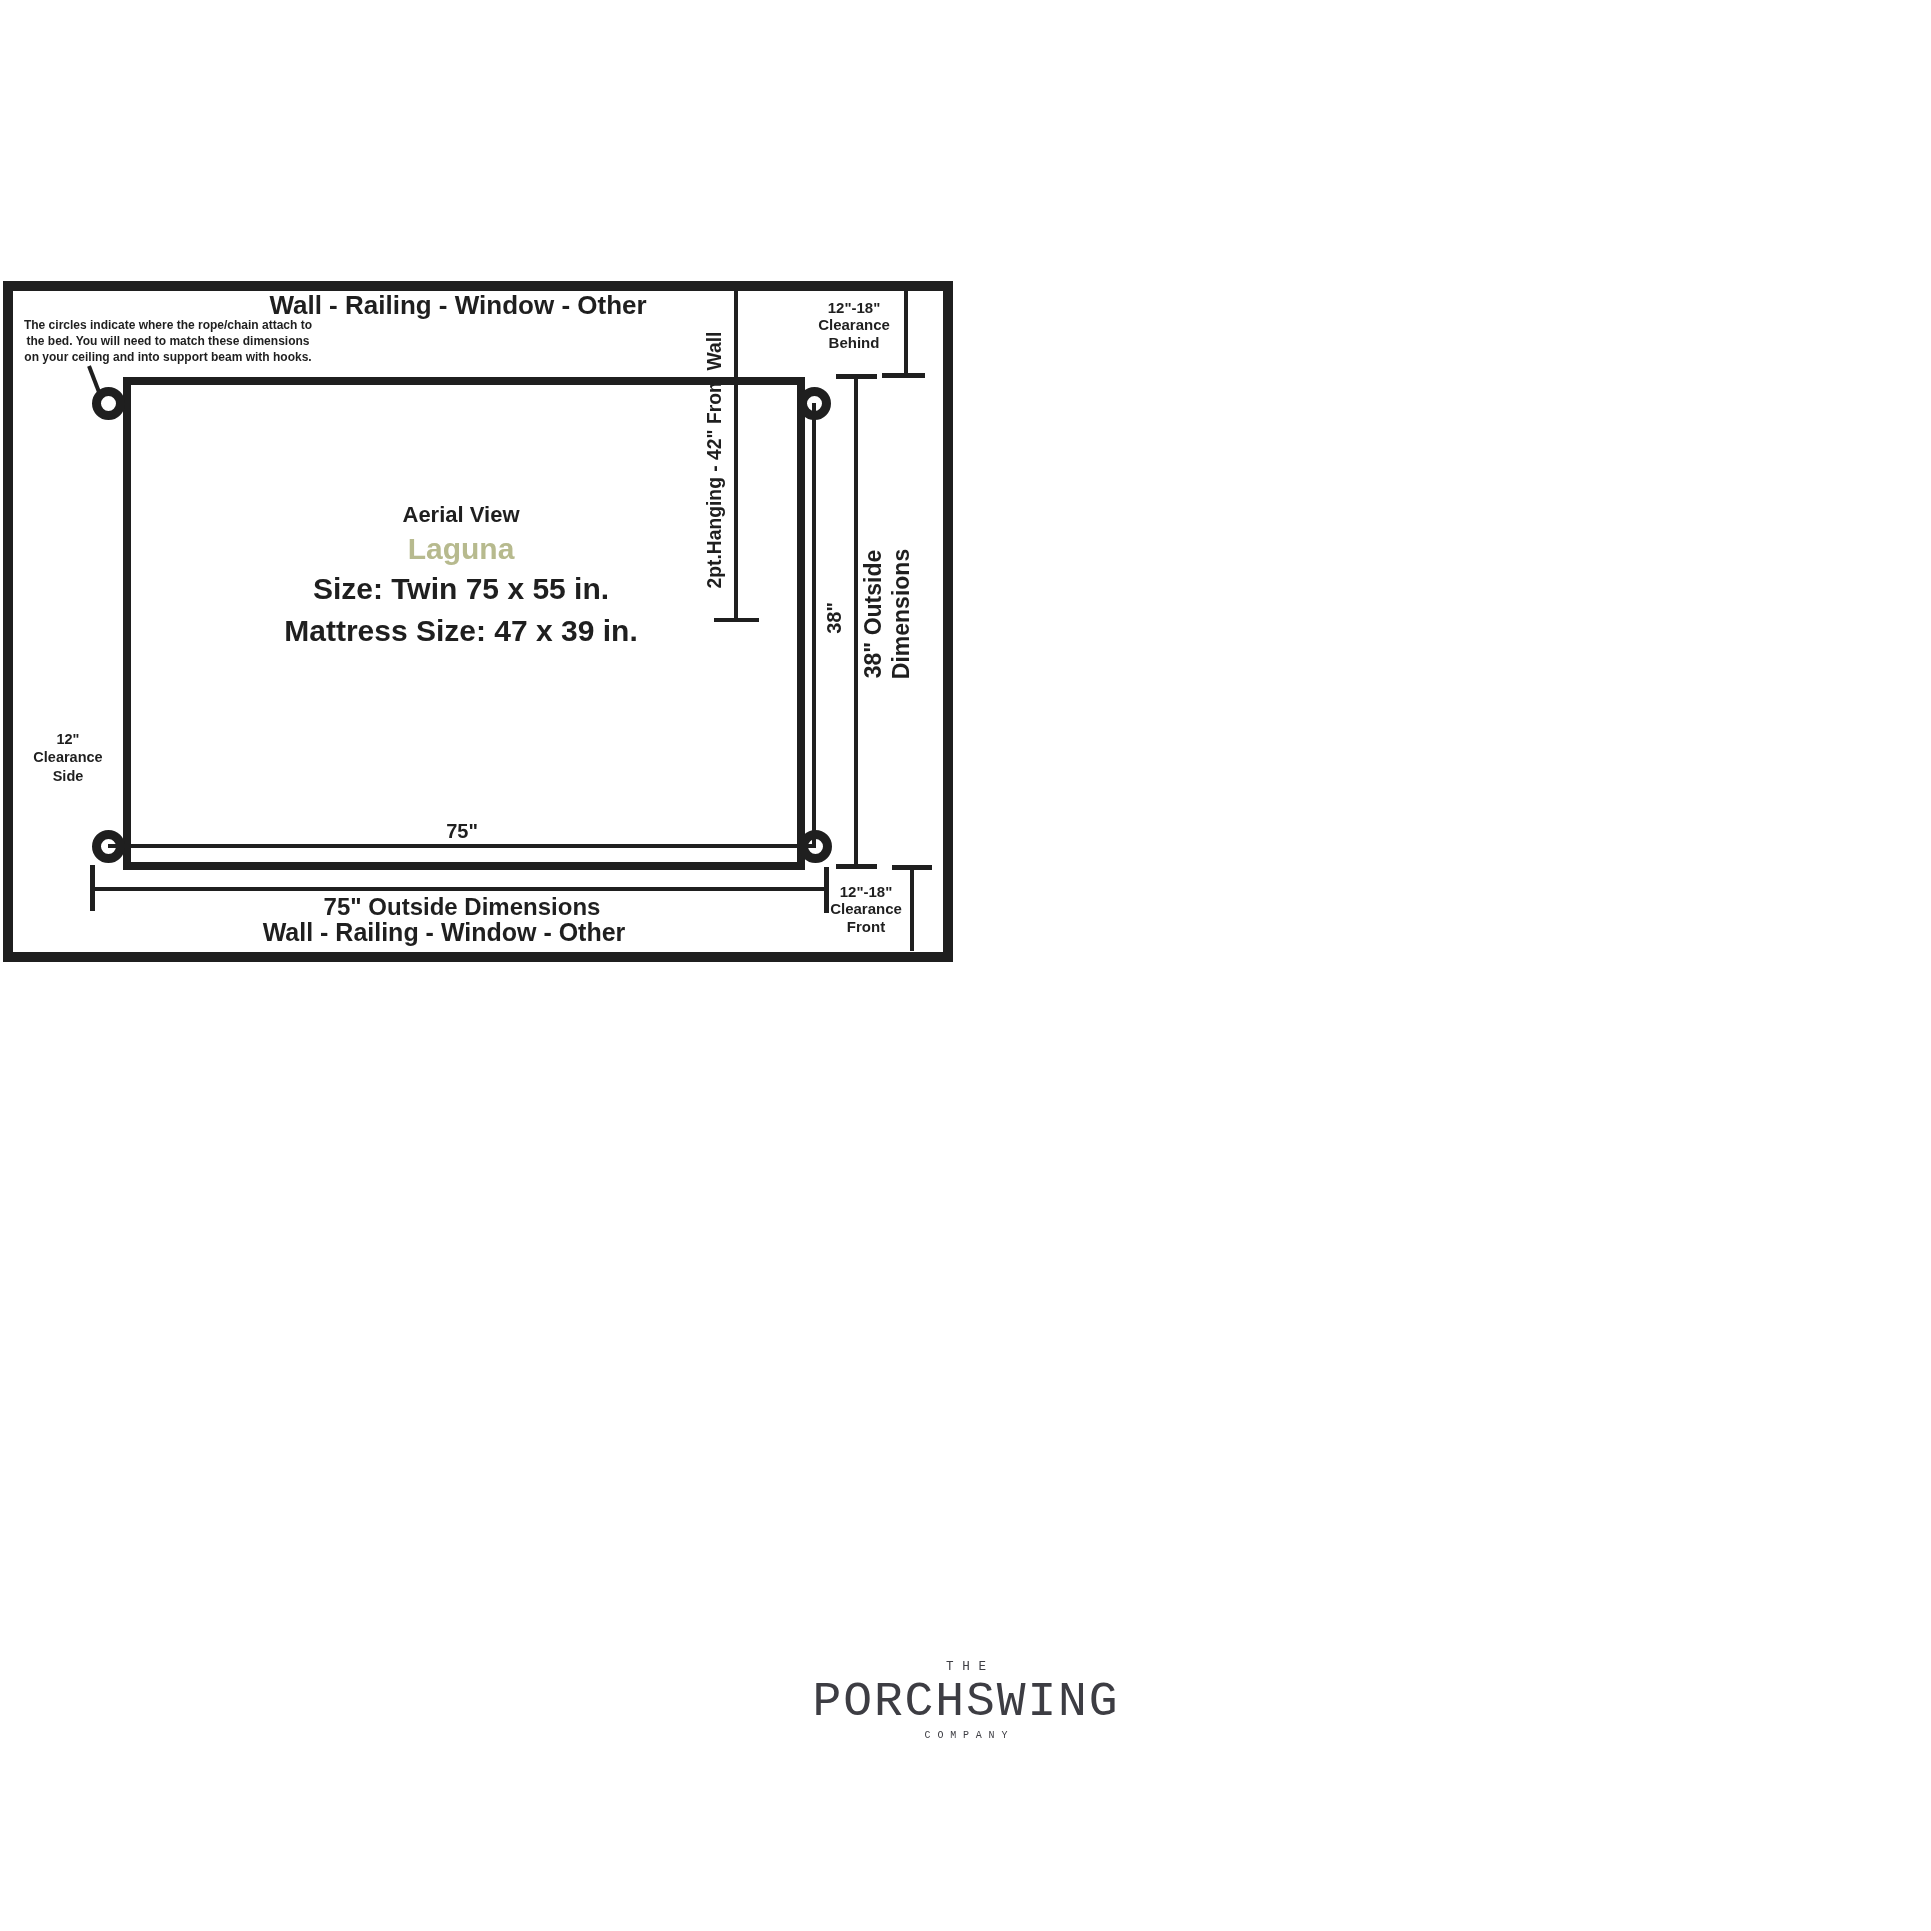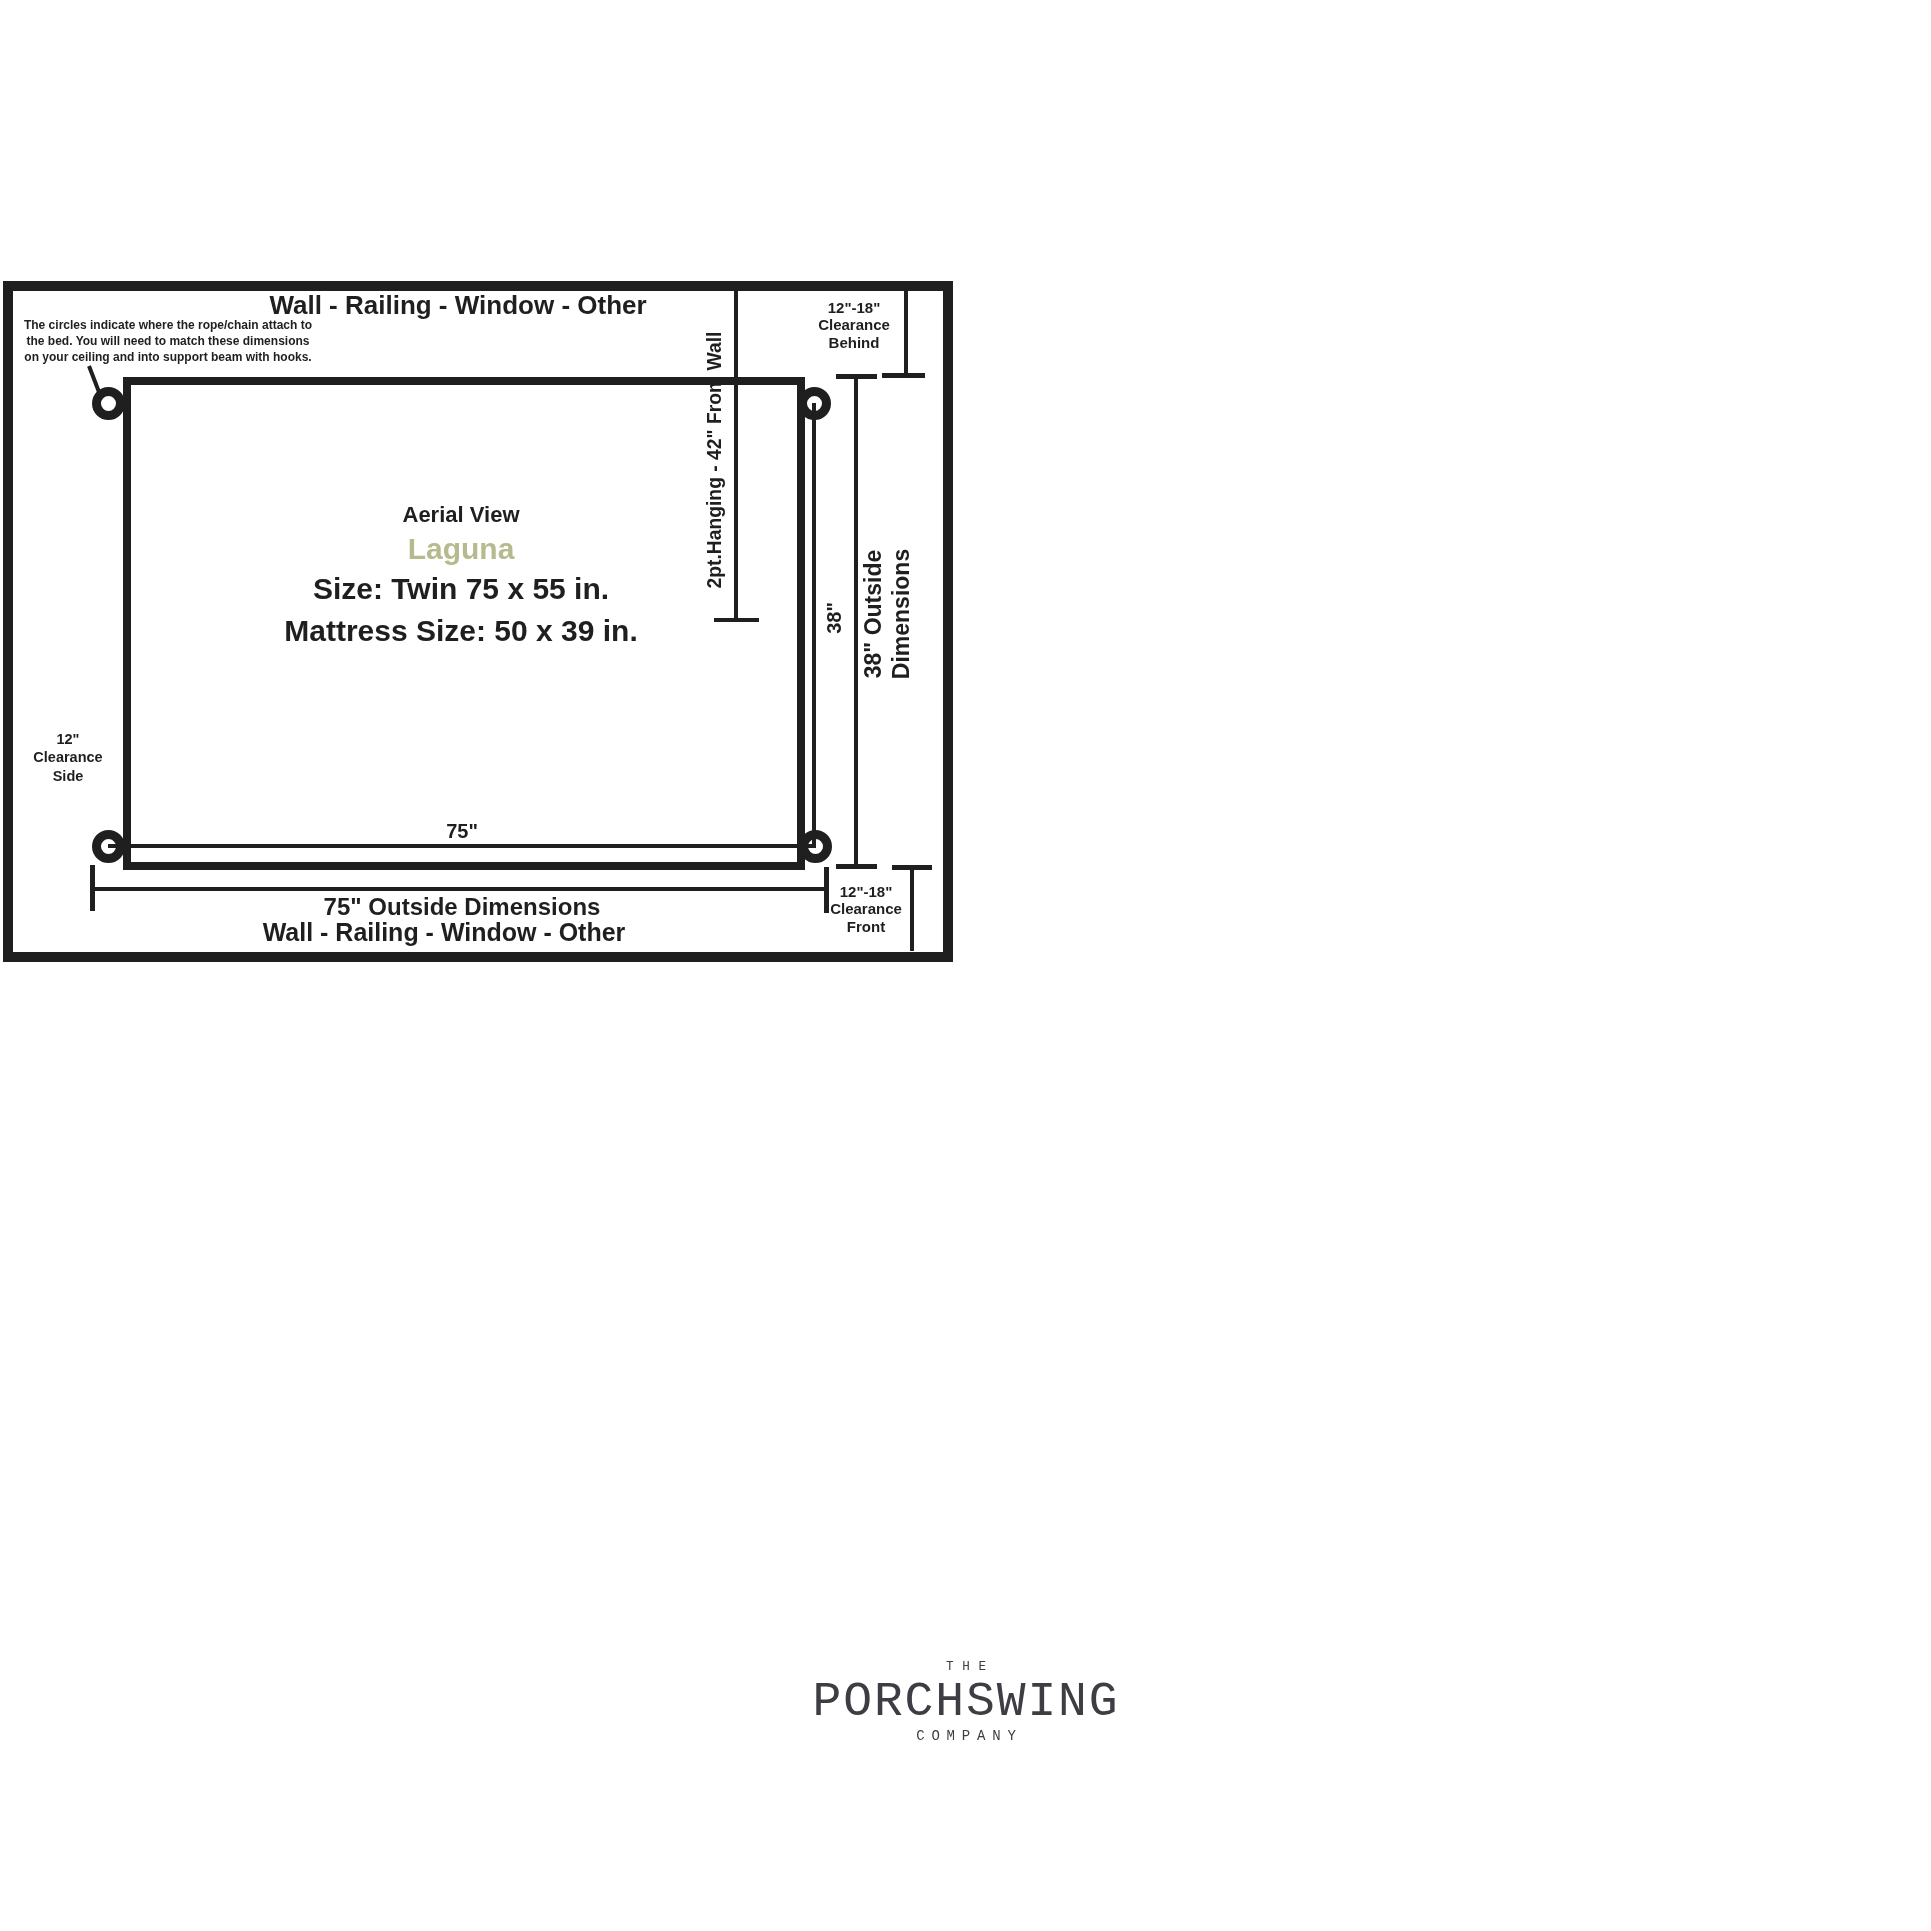--- a/index.html
+++ b/index.html
@@ -81,32 +81,32 @@
   <div class="txt ctr" style="left:68px;top:686px;font-size:14.5px;line-height:18.3px;">
     <div>12"</div>
     <div>Clearance</div>
     <div>Side</div>
   </div>
 
   <div class="txt ctr" style="left:461px;top:456px;">
     <div style="font-size:22px;line-height:29px;">Aerial View</div>
     <div style="font-size:30px;line-height:39px;color:var(--accent);">Laguna</div>
     <div style="font-size:30px;line-height:42px;">Size: Twin 75 x 55 in.</div>
-    <div style="font-size:30px;line-height:42px;">Mattress Size: 50 x 39 in.</div>
+    <div style="font-size:30px;line-height:42px;">Mattress Size: 47 x 39 in.</div>
   </div>
 
   <div class="txt ctr" style="left:462px;top:776px;font-size:20px;">75"</div>
 
   <div class="line" style="left:92px;top:843px;width:734px;height:3.9px;"></div>
   <div class="line" style="left:90px;top:821px;width:4.8px;height:46px;"></div>
   <div class="line" style="left:824px;top:823px;width:4.8px;height:46px;"></div>
   <div class="txt ctr" style="left:462px;top:850px;font-size:24px;line-height:26px;">75" Outside Dimensions</div>
 
   <div class="txt ctr" style="left:444px;top:875px;font-size:25px;line-height:26px;">Wall - Railing - Window - Other</div>
 
   <div class="abs logo-serif" style="left:966px;top:1616px;transform:translateX(-50%);text-align:center;">
     <div style="font-size:12.6px;letter-spacing:8.7px;text-indent:8.7px;line-height:15.4px;">THE</div>
     <div style="font-size:48px;letter-spacing:1.9px;line-height:54px;">PORCHSWING</div>
-    <div style="font-size:14px;letter-spacing:6.8px;text-indent:6.8px;line-height:14.5px;">COMPANY</div>
+    <div style="font-size:10px;letter-spacing:6.8px;text-indent:6.8px;line-height:14.5px;">COMPANY</div>
   </div>
 
 </div>
 
 
 </body></html>

